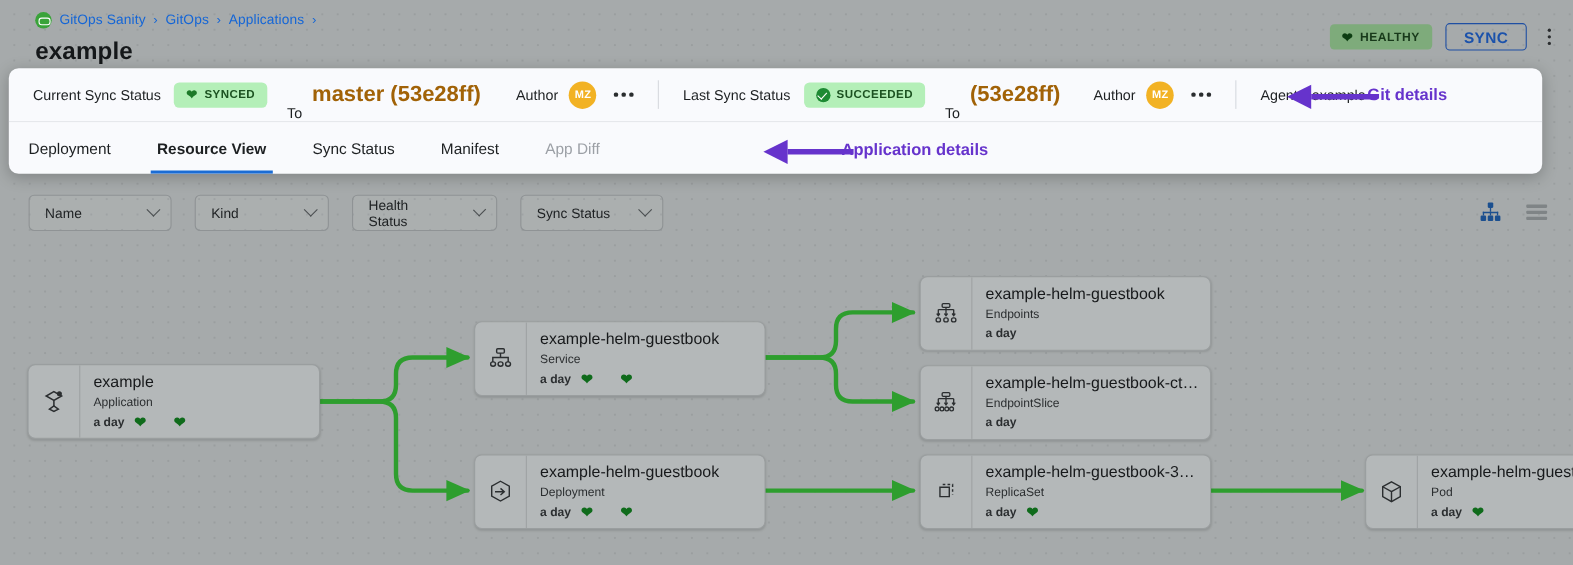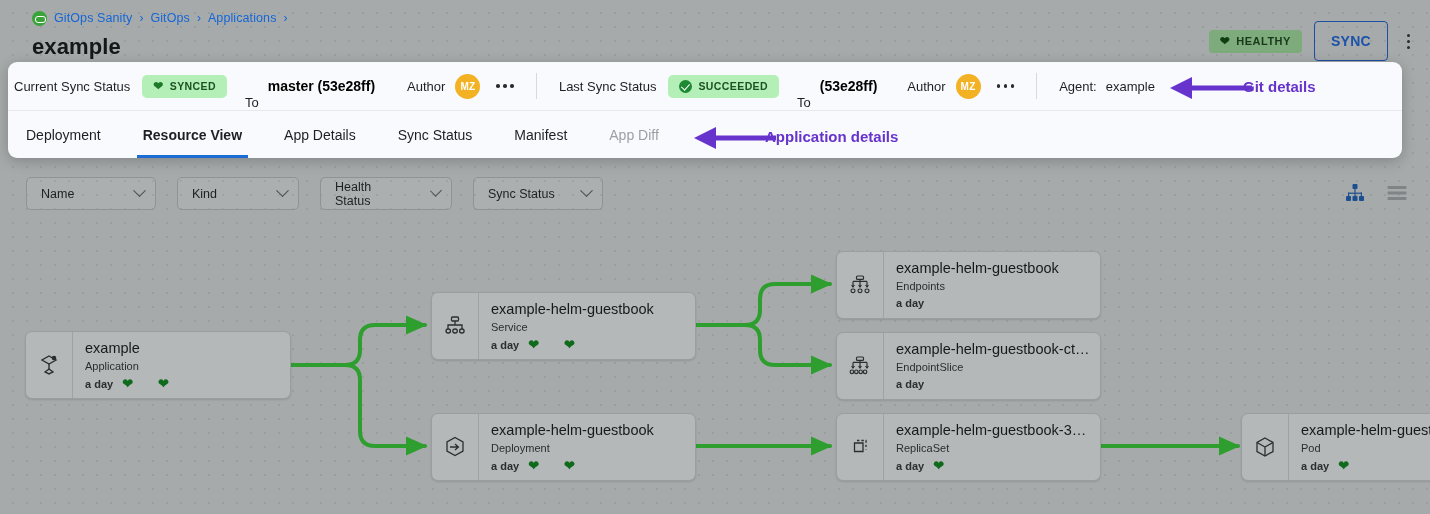--- a/index.html
+++ b/index.html
@@ -52,21 +52,21 @@
     display: flex; align-items: center; gap: 12px;
   }
   .healthy-badge {
     display: flex; align-items: center; gap: 6px;
     background: #7eab7b; border-radius: 4px;
     height: 23px; padding: 0 11px;
     font-size: 11px; font-weight: bold; color: #18391a; letter-spacing: .5px;
   }
   .heart { color: #0d3d12; font-size: 12px; line-height: 1; }
   .sync-btn {
-    height: 40px; padding: 0 16px; border: 1px solid #1f4fa3; border-radius: 4px;
+    height: 25px; padding: 0 16px; border: 1px solid #1f4fa3; border-radius: 4px;
     background: transparent; color: #1b52ab; font-size: 14px; font-weight: bold;
     letter-spacing: .3px; display: flex; align-items: center;
   }
   .kebab { width: 16px; display: flex; flex-direction: column; align-items: center; gap: 3px; }
   .kebab i { width: 3px; height: 3px; border-radius: 50%; background: #2a2d2f; display: block; }
 
   
   #filters {
     position: absolute; left: 26px; top: 177px;
     display: flex; align-items: center; gap: 21px;
@@ -124,41 +124,41 @@
   
   #overlay {
     position: absolute; left: 8px; top: 62px; width: 1394px; height: 96px;
     background: #f9fafd;
     border-radius: 9px;
     box-shadow: 0 3px 14px rgba(0,0,0,0.22);
     overflow: hidden;
   }
   #sync-row {
     height: 48px; display: flex; align-items: center;
-    padding-left: 6px; font-size: 13px; color: #1d2022;
+    padding-left: 22px; font-size: 13px; color: #1d2022;
   }
   .row-label { font-size: 13px; color: #1d2022; }
   .pill {
     display: inline-flex; align-items: center; gap: 6px;
     height: 23px; padding: 0 11px; border-radius: 5px;
     background: #b4efb8; font-size: 10.5px; font-weight: bold;
     letter-spacing: .4px; color: #1c5221;
   }
   .pill .heart { color: #1d7a29; font-size: 12px; }
   .check-ico {
     width: 13px; height: 13px; border-radius: 50%; background: #1d8a33;
     position: relative; flex: none;
   }
   .check-ico::after {
     content: ""; position: absolute; left: 3.6px; top: 2.6px; width: 4px; height: 7px;
     border-right: 1.7px solid #fff; border-bottom: 1.7px solid #fff;
     transform: rotate(42deg);
   }
   .to-word { font-size: 13px; color: #1d2022; margin-top: 32px; }
-  .rev-link { font-size: 14px; font-weight: bold; color: #000000; }
+  .rev-link { font-size: 20px; font-weight: bold; color: #a16207; }
   .avatar {
     width: 25px; height: 25px; border-radius: 50%; background: #f2b224;
     display: flex; align-items: center; justify-content: center;
     font-size: 10px; font-weight: bold; color: #fff; letter-spacing: .3px;
   }
   .dots { display: flex; gap: 3.5px; align-items: center; }
   .dots i { width: 3.5px; height: 3.5px; border-radius: 50%; background: #2a2d2f; display: block; }
   .vdiv { width: 1px; height: 26px; background: #d6d9de; }
 
   #tabs-row {
@@ -456,23 +456,20 @@
     </div>
 
     <div id="tabs-row">
       <div class="tab">
         <span>Deployment</span>
       </div>
       <div class="tab active">
         <span>Resource View</span>
       </div>
       <div class="tab">
-        <span>App Details</span>
-      </div>
-      <div class="tab">
         <span>Sync Status</span>
       </div>
       <div class="tab">
         <span>Manifest</span>
       </div>
       <div class="tab disabled">
         <span>App Diff</span>
       </div>
     </div>
   </div>

